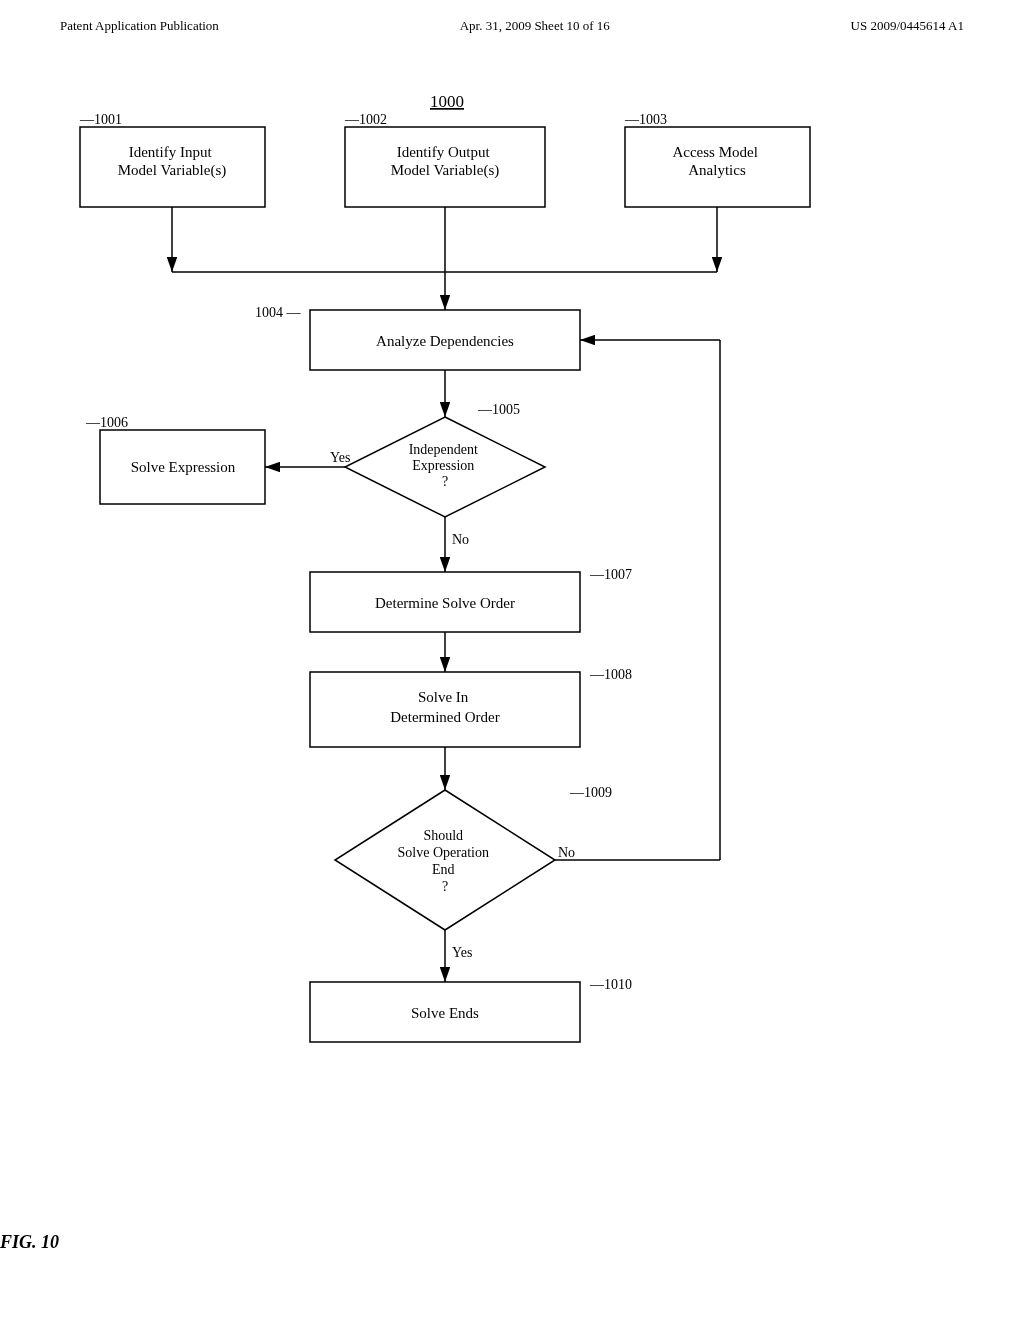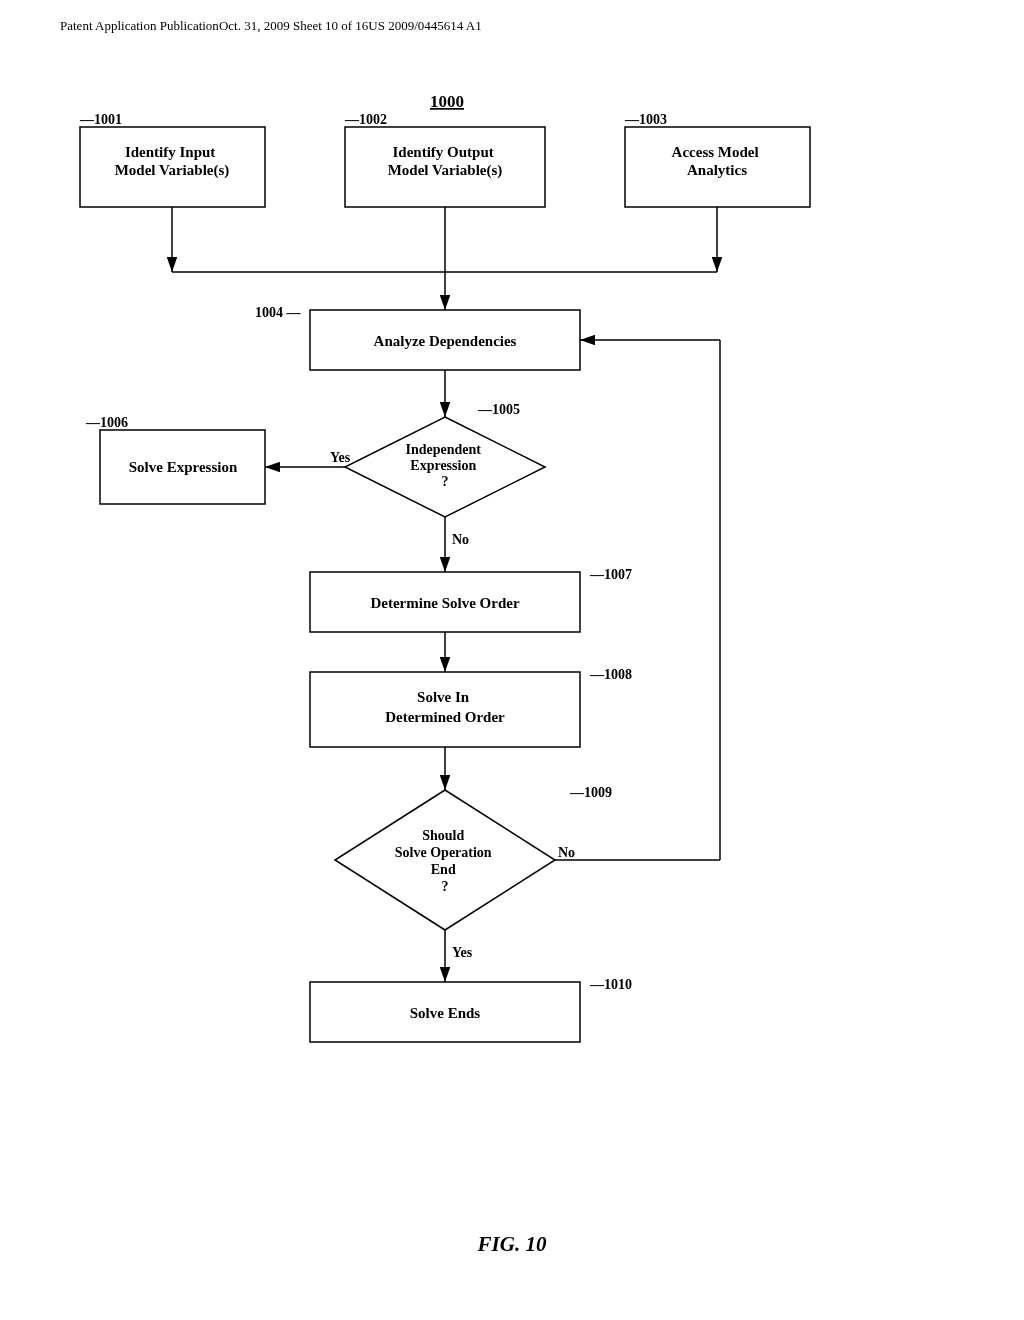--- a/index.html
+++ b/index.html
@@ -8,57 +8,57 @@
       font-family: 'Times New Roman', Times, serif;
       width: 1024px;
       min-height: 1320px;
       position: relative;
       overflow-x: hidden;
     }
 
     
     .patent-header {
       display: flex;
+      justify-content: space-between;
       padding: 18px 60px 8px 60px;
       font-size: 13px;
       border-bottom: none;
     }
 
     
     .diagram-container {
       position: relative;
       width: 100%;
       height: 1180px;
       margin-top: 10px;
-      font-weight: bold;
     }
 
     svg.diagram {
       position: absolute;
       top: 0;
       left: 0;
       width: 100%;
       height: 100%;
     }
 
     
     .fig-label {
-      text-align: center;
-      font-size: 21px;
+      text-align: left;
+      font-size: 18px;
       font-weight: bold;
       font-style: italic;
       padding-bottom: 20px;
     }
   </style>
 </head>
 <body>
 
 <div class="patent-header">
   <span>Patent Application Publication</span>
-  <span>Oct. 31, 2009  Sheet 10 of 16</span>
+  <span>Apr. 31, 2009  Sheet 10 of 16</span>
   <span>US 2009/0445614 A1</span>
 </div>
 
 <div class="diagram-container">
   <svg class="diagram" viewBox="0 0 1024 1180" xmlns="http://www.w3.org/2000/svg">
     <defs>
       <marker id="arrowhead" markerWidth="10" markerHeight="7" refX="10" refY="3.5" orient="auto">
         <polygon points="0 0, 10 3.5, 0 7" fill="#000"></polygon>
       </marker>
     </defs>

